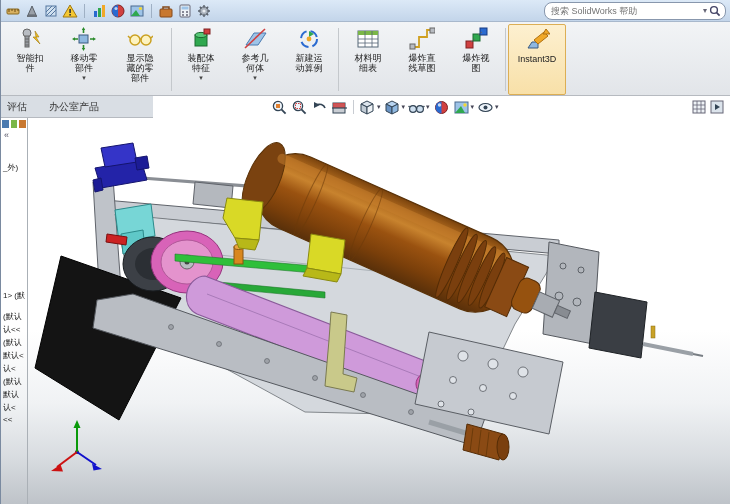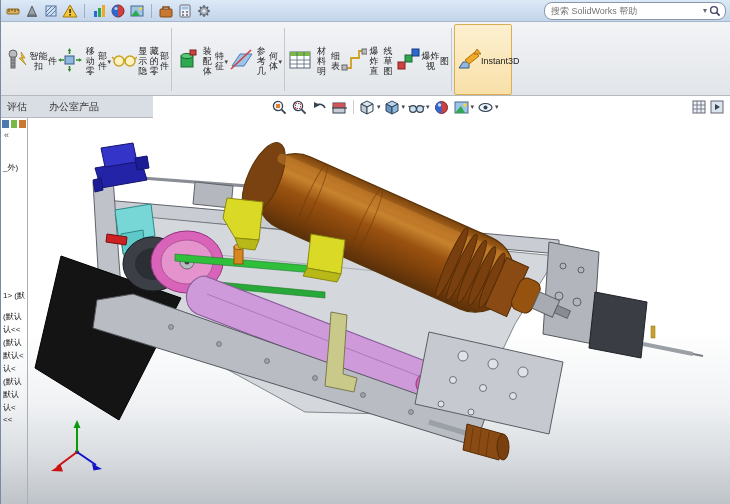--- a/index.html
+++ b/index.html
@@ -10,21 +10,21 @@
   .topbar{height:22px;background:linear-gradient(#dce9f7,#c3d5ea);display:flex;align-items:center;padding:0 4px;gap:3px;border-bottom:1px solid #a8b8cc;box-sizing:border-box;}
   .qicon{width:16px;height:16px;display:inline-block;}
   .qicon svg{display:block;}
   .vsep{width:1px;height:14px;background:#9fb0c4;margin:0 3px;}
   .search-box{margin-left:auto;width:172px;height:16px;background:#fff;border:1px solid #8897ad;border-radius:8px;display:flex;align-items:center;padding:0 4px;gap:2px;}
   .search-box input{flex:1;border:none;outline:none;font-size:9px;color:#777;background:transparent;min-width:0;}
   .search-caret{font-size:8px;color:#667;}
 
   
   .ribbon{height:74px;background:linear-gradient(#f2f4f6,#e2e5e9);border-bottom:1px solid #b6bac0;display:flex;align-items:stretch;padding:2px 2px 0 2px;box-sizing:border-box;}
-  .rbtn{width:54px;display:flex;flex-direction:row;align-items:center;font-size:9px;line-height:10px;color:#222;text-align:center;padding-top:3px;border-radius:2px;}
+  .rbtn{width:54px;display:flex;flex-direction:column;align-items:center;font-size:9px;line-height:10px;color:#222;text-align:center;padding-top:3px;border-radius:2px;}
   .rbtn .icon24{width:26px;height:24px;margin-bottom:2px;}
   .rbtn .caret{font-size:7px;color:#444;line-height:7px;margin-top:1px;}
   .rbtn.active{background:linear-gradient(#fdf0d0,#f8e0a8);border:1px solid #dcae54;box-sizing:border-box;text-align:center;}
   .rsep{width:1px;background:#c4c8cc;margin:4px 2px;}
 
   
   .cmdband{height:22px;display:flex;}
   .tabs{width:152px;background:#d9dee4;border-bottom:1px solid #b6bac0;display:flex;align-items:center;padding-left:2px;gap:14px;font-size:10px;color:#333;box-sizing:border-box;}
   .tab{padding:2px 4px;white-space:nowrap;}
   .viewband{flex:1;background:#fff;display:flex;align-items:center;position:relative;}
@@ -193,20 +193,31 @@
         <svg width="26" height="24">
             <polygon points="4,18 12,6 24,6 16,18" fill="#9ec4e8" stroke="#4a7ab0"></polygon>
             <line x1="3" y1="21" x2="23" y2="2" stroke="#d04040" stroke-width="1.6"></line>
           </svg>
       </span>
       <span>参考几</span>
       <span>何体</span>
       <span class="caret">▾</span>
     </div>
 
+    <div class="rbtn">
+      <span class="icon24">
+        <svg width="26" height="24">
+            <circle cx="13" cy="12" r="8" fill="none" stroke="#2a6ad0" stroke-width="2" stroke-dasharray="9 4"></circle>
+            <polygon points="13,4 18,7 13,10" fill="#2fa84f"></polygon>
+            <circle cx="13" cy="12" r="2.4" fill="#f0a828"></circle>
+          </svg>
+      </span>
+      <span>新建运</span>
+      <span>动算例</span>
+    </div>
 
     <div class="rsep"></div>
 
     <div class="rbtn">
       <span class="icon24">
         <svg width="26" height="24">
             <rect x="3" y="4" width="20" height="16" fill="#fff" stroke="#567"></rect>
             <rect x="3" y="4" width="20" height="4" fill="#7ab648"></rect>
             <path d="M3 12h20M3 16h20M10 4v16M17 4v16" stroke="#567" stroke-width=".8"></path>
           </svg>

